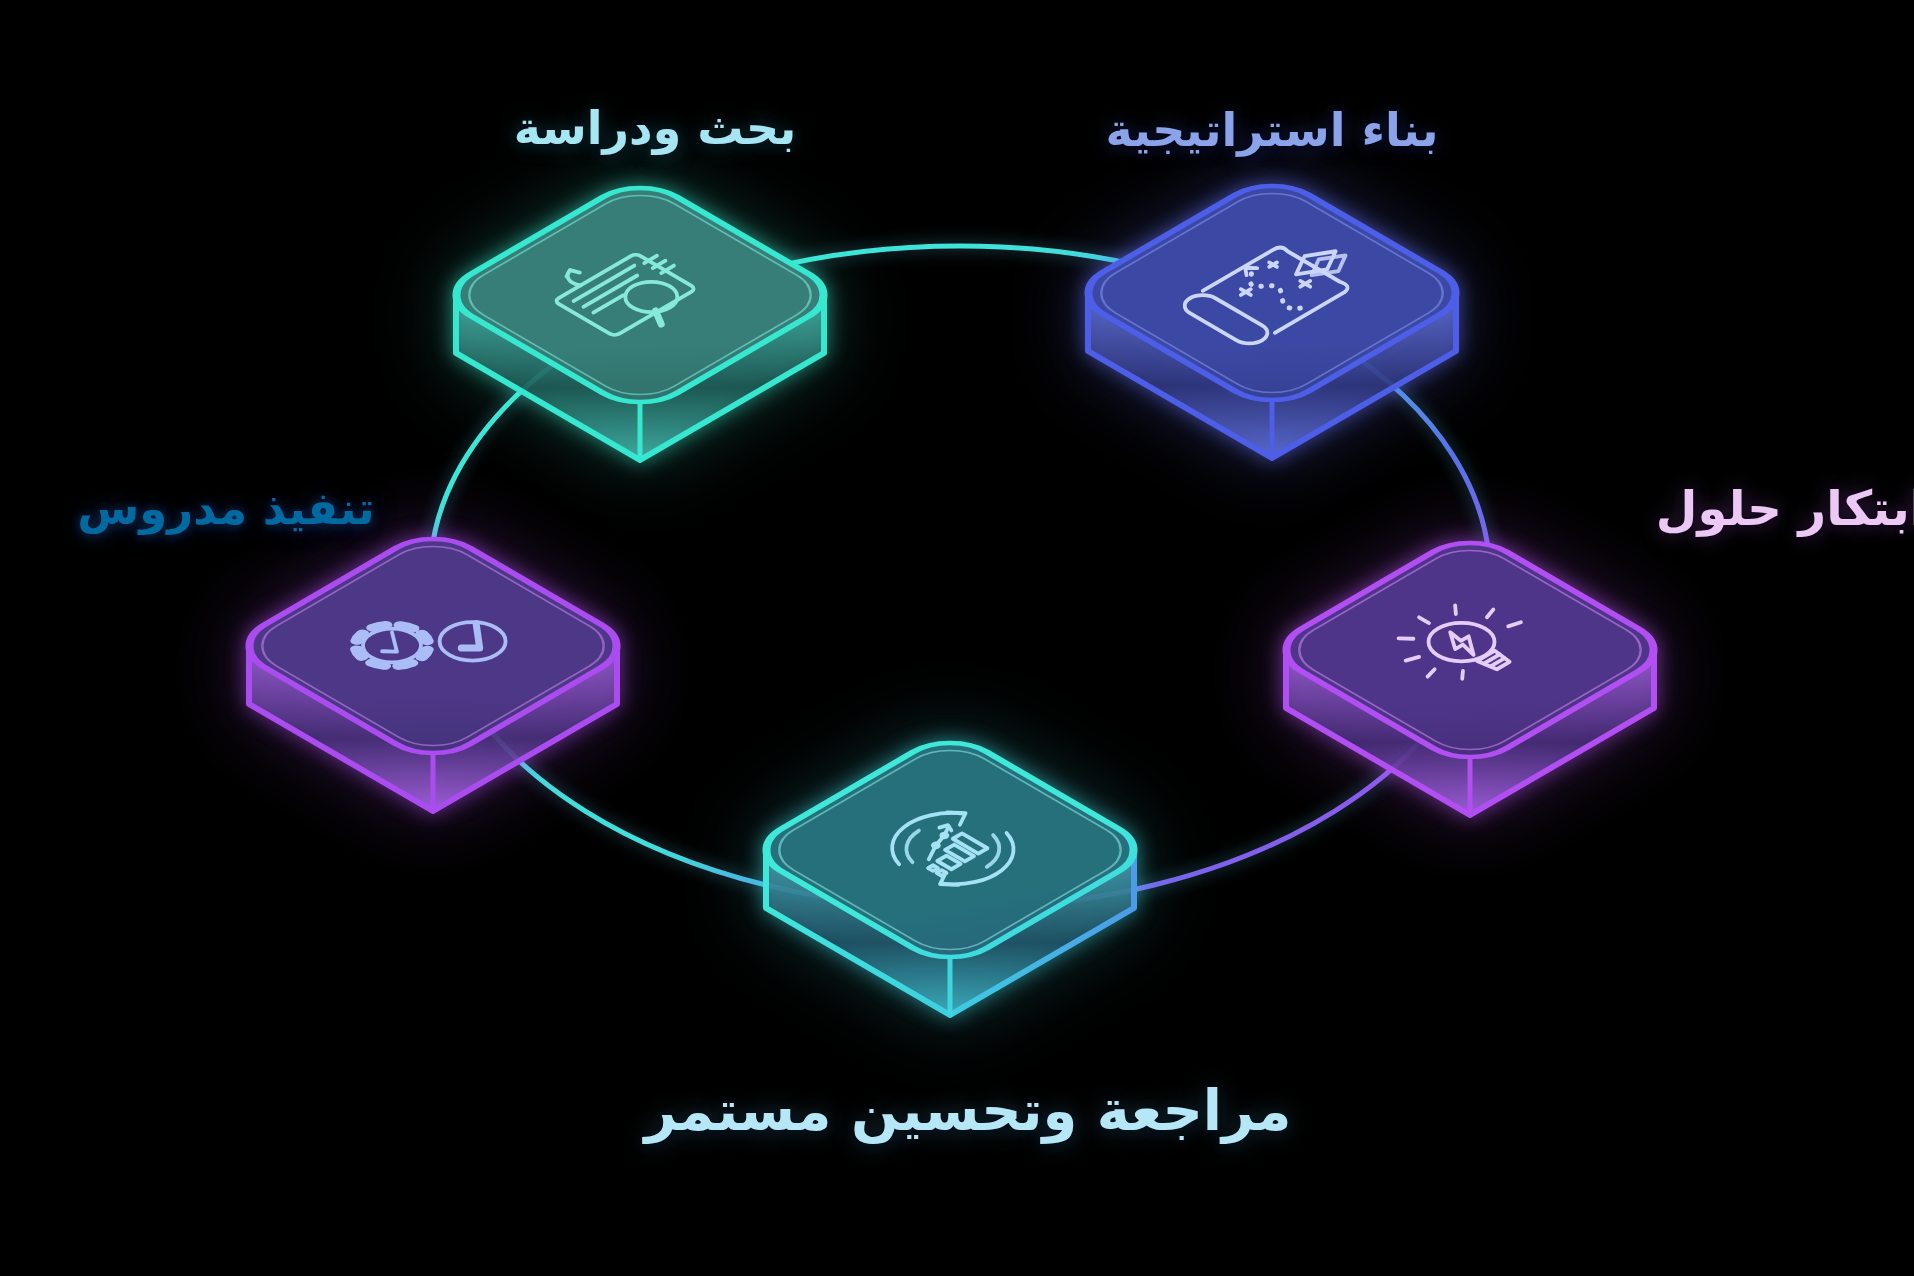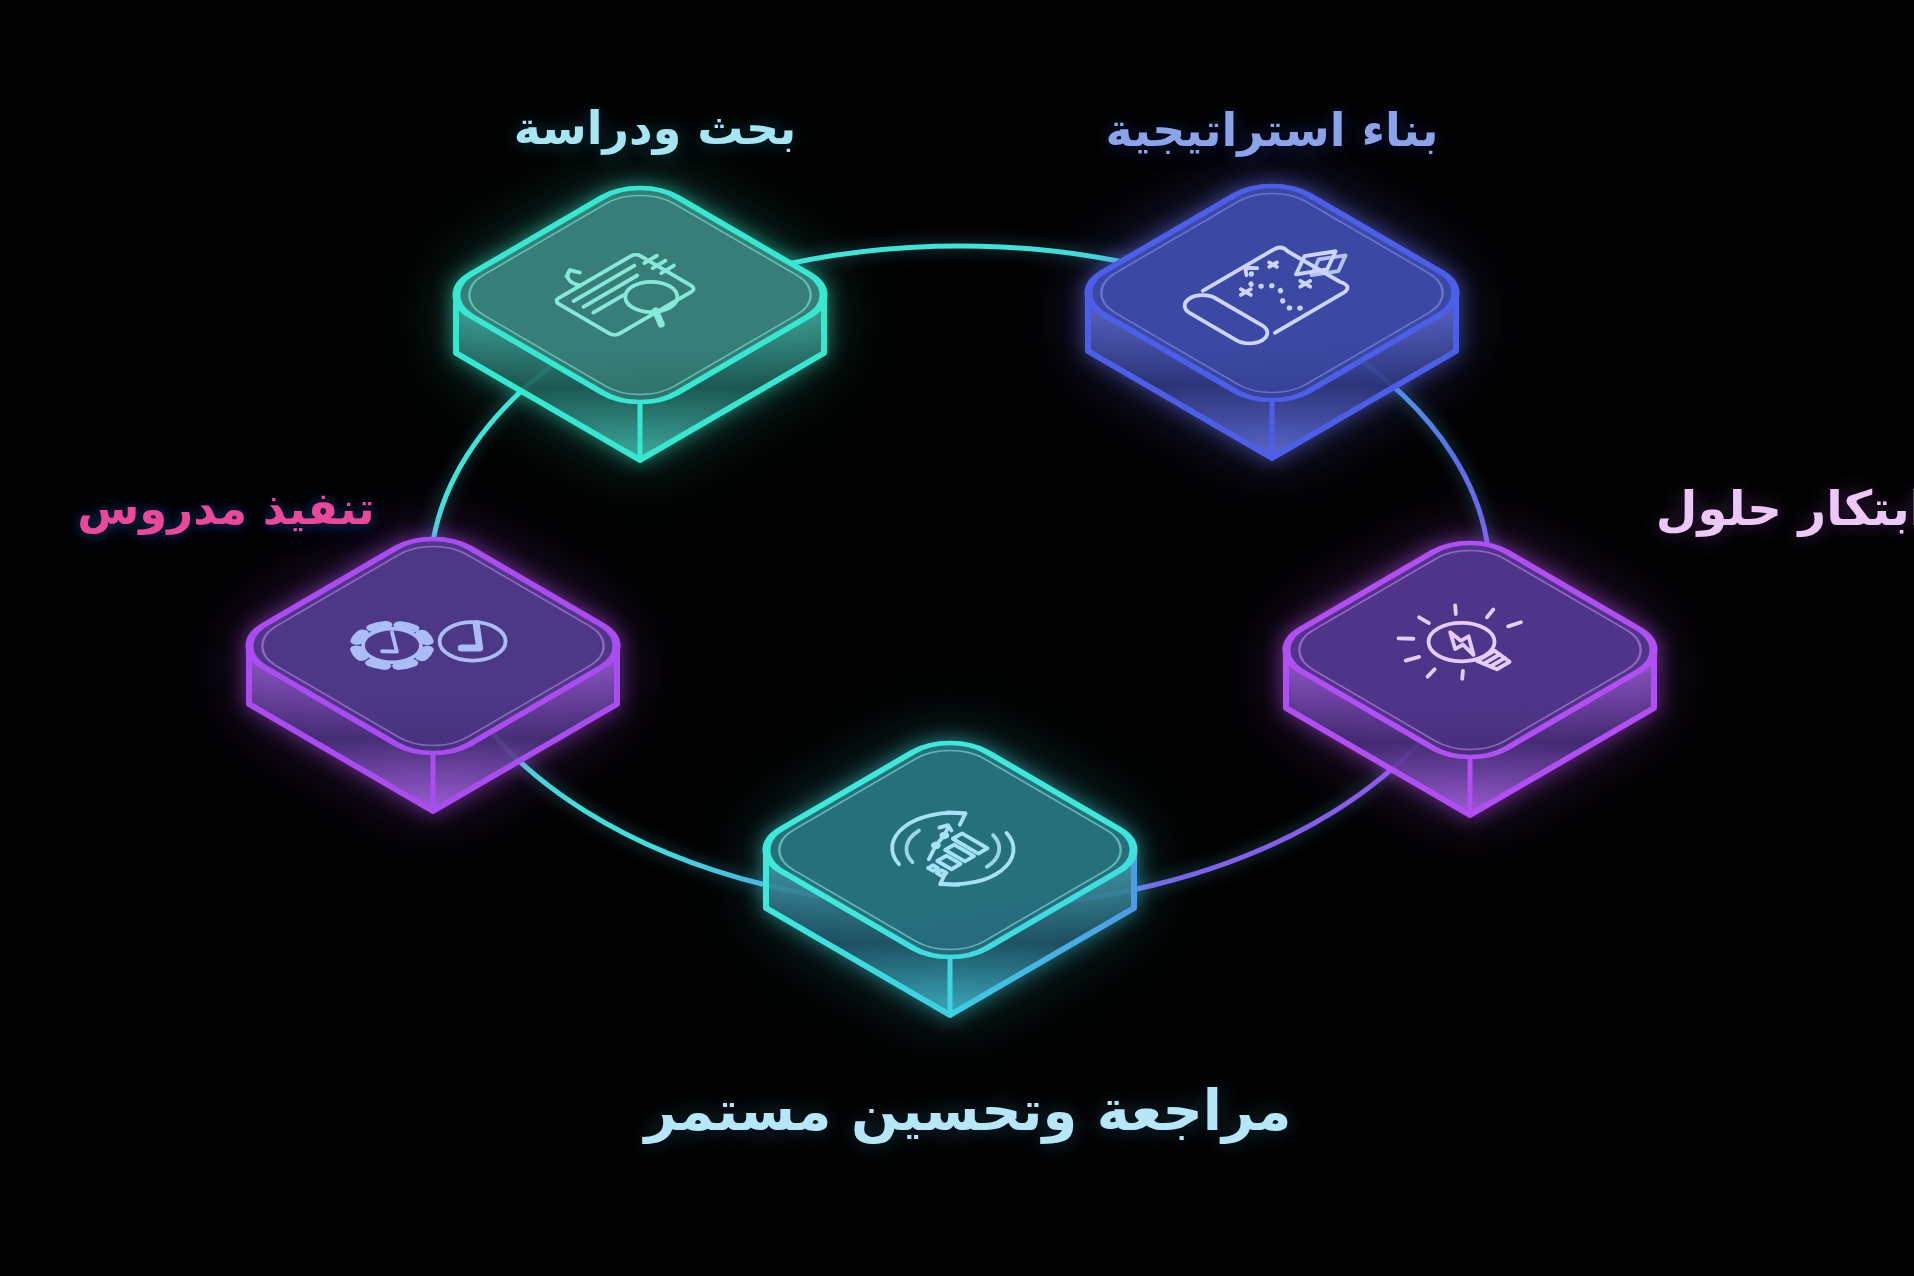--- a/index.html
+++ b/index.html
@@ -24,21 +24,21 @@
   .ic .dots{stroke-dasharray:.5 10;stroke-width:5;}
   .ic .sc{vector-effect:none;}
   .label{position:absolute;z-index:3;direction:rtl;white-space:nowrap;font-weight:700;
          transform:translate(-50%,-50%);letter-spacing:0;}
   .lbl-research{left:655px;top:128px;font-size:46px;color:#a5e6f2;
         text-shadow:0 2px 12px rgba(0,20,30,.9),0 0 22px rgba(80,200,220,.35);}
   .lbl-strategy{left:1272px;top:130px;font-size:46px;color:#8ba3e8;
         text-shadow:0 2px 12px rgba(0,5,30,.9),0 0 22px rgba(110,130,240,.35);}
   .lbl-innovation{left:1791px;top:508px;font-size:48px;color:#ecc8f4;
         text-shadow:0 2px 12px rgba(20,0,30,.9),0 0 22px rgba(210,140,250,.35);}
-  .lbl-implementation{left:226px;top:508px;font-size:45px;color:#ec4899;
+  .lbl-implementation{left:226px;top:508px;font-size:45px;color:#0369a1;
         text-shadow:0 0 10px rgba(16,36,70,.95),0 0 24px rgba(16,40,80,.9),0 2px 14px rgba(10,30,60,.9);}
   .lbl-review{left:968px;top:1086px;font-size:56px;color:#b5e7f7;
         text-shadow:0 2px 12px rgba(0,15,30,.9),0 0 26px rgba(120,210,240,.3);margin-top:24px;}
 </style>
 </head>
 <body>
 
 <div class="stage">
 
   <svg class="ring" width="1914" height="1276" viewBox="0 0 1914 1276">

